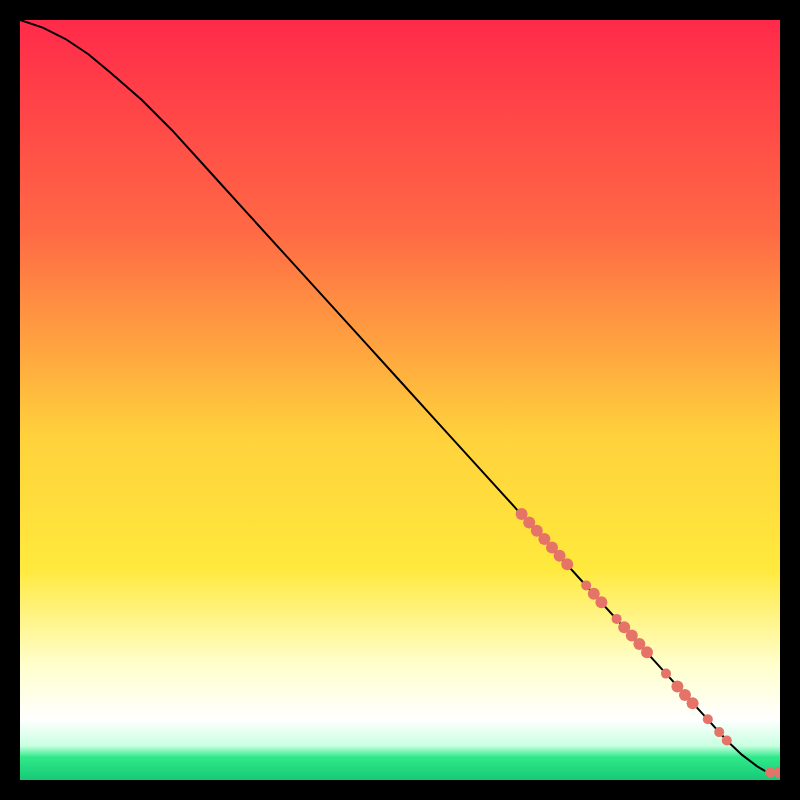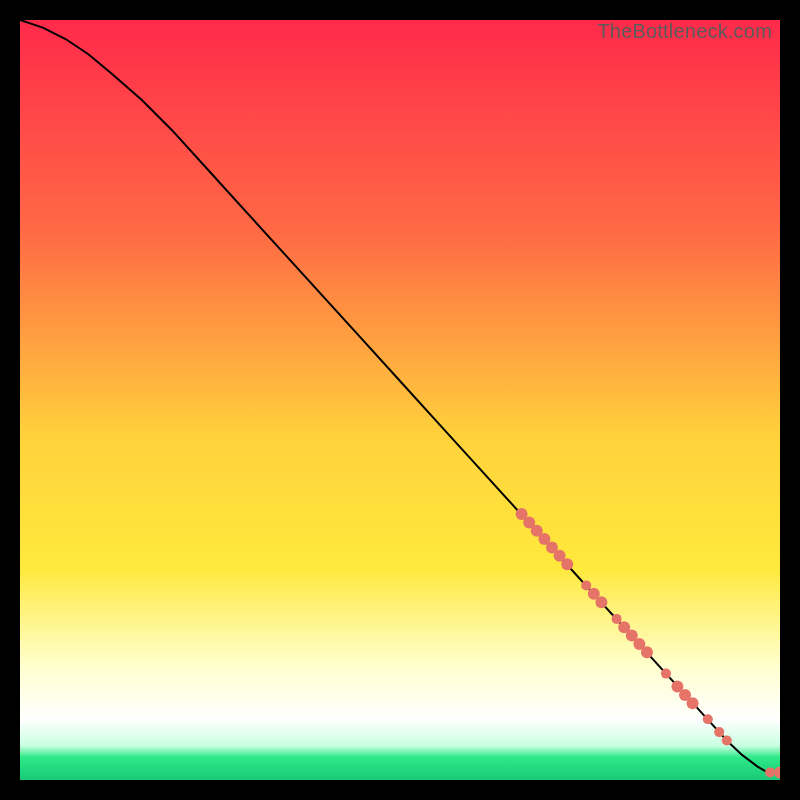--- a/index.html
+++ b/index.html
@@ -82,14 +82,13 @@
         <circle cx="665.0" cy="674.9" r="6" fill="#e57368"></circle>
         <circle cx="672.6" cy="683.2" r="6" fill="#e57368"></circle>
         <circle cx="687.8" cy="699.2" r="5" fill="#e57368"></circle>
         <circle cx="699.2" cy="712.1" r="5" fill="#e57368"></circle>
         <circle cx="706.8" cy="720.5" r="5" fill="#e57368"></circle>
         <circle cx="750.1" cy="752.4" r="5" fill="#e57368"></circle>
         <circle cx="760.0" cy="752.4" r="6" fill="#e57368"></circle>
       </g>
   </svg>
 
-  <div class="attribution">TheBottleneck.com</div>
 </div>
 
 </body></html>

